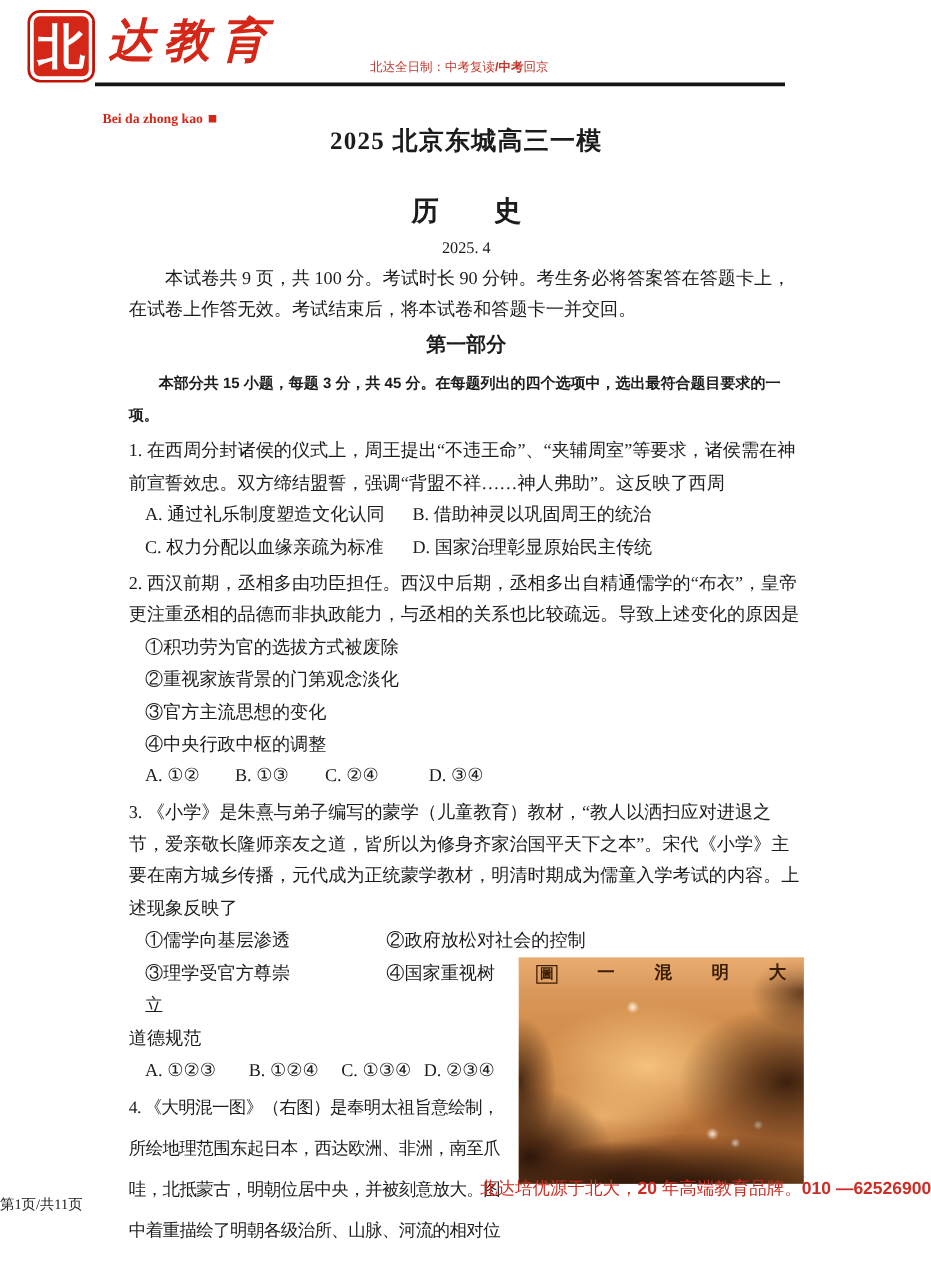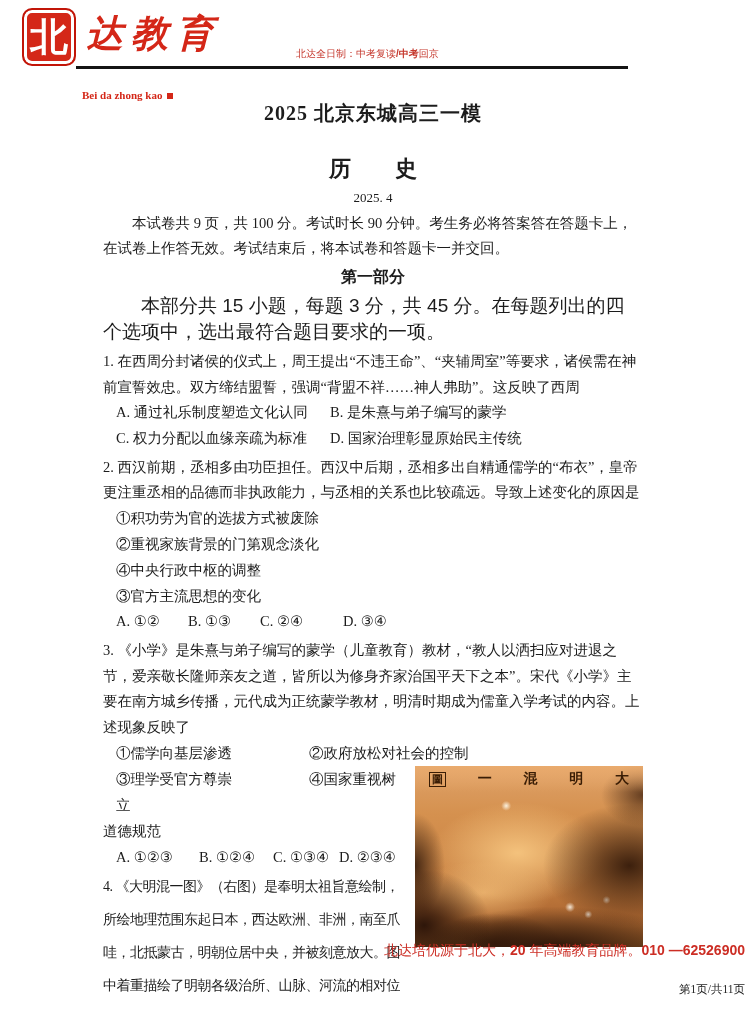--- a/index.html
+++ b/index.html
@@ -42,22 +42,22 @@
   .content { position:absolute; left:103px; top:100px; width:540px; font-size:14.5px; line-height:25px; }
 
   .doc-title { text-align:center; font-size:20px; font-weight:bold; letter-spacing:1px; line-height:26px; }
   .doc-subject { text-align:center; font-size:22px; font-weight:bold; margin-top:28px; line-height:30px; }
   .doc-date { text-align:center; font-size:13px; margin-top:5px; line-height:18px; }
 
   .intro { text-indent:2em; margin-top:4px; }
 
   .part-heading { text-align:center; font-weight:bold; font-size:16px; margin-top:5px; line-height:22px;
     font-family:"Liberation Sans", sans-serif; }
-  .instruction { font-weight:normal; text-indent:2em; margin-top:5px; line-height:26px;
-    font-family:"Liberation Sans", sans-serif; font-size:19px; }
+  .instruction { font-weight:bold; text-indent:2em; margin-top:5px; line-height:26px;
+    font-family:"Liberation Sans", sans-serif; font-size:12px; }
 
   .question { margin-top:4px; line-height:25.5px; }
   .q2-block { line-height:25px; }
   .optrow { padding-left:13px; line-height:25.5px; }
   .optrow .w1 { display:inline-block; width:214px; }
   .item { padding-left:13px; line-height:26px; }
   .optinline { padding-left:13px; line-height:25px; }
   .optinline .oA { display:inline-block; width:72px; }
   .optinline .oB { display:inline-block; width:72px; }
   .optinline .oC { display:inline-block; width:83px; }
@@ -102,22 +102,22 @@
   .q4-text { line-height:33px; font-size:14px; letter-spacing:-0.5px; }
 
   
   .footer-red {
     position:absolute; left:0; right:0; top:941px; text-align:right;
     color:#cc2d24; font-size:14px; font-family:"Liberation Sans", sans-serif;
     line-height:18px;
   }
   .footer-red b { font-weight:bold; }
   .page-num {
-    position:absolute; left:0; right:0; top:956px; text-align:right;
-    color:#222222; font-size:11.5px; line-height:16px;margin-top:25px;
+    position:absolute; left:0; right:0; top:956px; text-align:left;
+    color:#222222; font-size:11.5px; line-height:16px;
   }
 </style>
 </head>
 <body>
 
 <div class="page">
 
   <div class="logo-wrap">
     <div class="logo-row">
       <div class="seal">
@@ -143,33 +143,33 @@
     <div class="doc-date">2025. 4</div>
 
     <p class="intro">本试卷共 9 页，共 100 分。考试时长 90 分钟。考生务必将答案答在答题卡上，在试卷上作答无效。考试结束后，将本试卷和答题卡一并交回。</p>
 
     <div class="part-heading">第一部分</div>
     <p class="instruction">本部分共 15 小题，每题 3 分，共 45 分。在每题列出的四个选项中，选出最符合题目要求的一项。</p>
 
     <div class="question">
       <div>1. 在西周分封诸侯的仪式上，周王提出“不违王命”、“夹辅周室”等要求，诸侯需在神前宣誓效忠。双方缔结盟誓，强调“背盟不祥……神人弗助”。这反映了西周</div>
       <div class="optrow">
-        <span class="w1">A. 通过礼乐制度塑造文化认同</span><span>B. 是朱熹与弟子编写的蒙学</span>
+        <span class="w1">A. 通过礼乐制度塑造文化认同</span><span>B. 借助神灵以巩固周王的统治</span>
       </div>
       <div class="optrow">
         <span class="w1">C. 权力分配以血缘亲疏为标准</span><span>D. 国家治理彰显原始民主传统</span>
       </div>
     </div>
 
     <div class="question q2-block">
       <div>2. 西汉前期，丞相多由功臣担任。西汉中后期，丞相多出自精通儒学的“布衣”，皇帝更注重丞相的品德而非执政能力，与丞相的关系也比较疏远。导致上述变化的原因是</div>
       <div class="item">①积功劳为官的选拔方式被废除</div>
       <div class="item">②重视家族背景的门第观念淡化</div>
+      <div class="item">③官方主流思想的变化</div>
       <div class="item">④中央行政中枢的调整</div>
-      <div class="item">③官方主流思想的变化</div>
       <div class="optinline">
         <span class="oA">A. ①②</span><span class="oB">B. ①③</span><span class="oC">C. ②④</span><span>D. ③④</span>
       </div>
     </div>
 
     <div class="question">
       <div>3. 《小学》是朱熹与弟子编写的蒙学（儿童教育）教材，“教人以洒扫应对进退之节，爱亲敬长隆师亲友之道，皆所以为修身齐家治国平天下之本”。宋代《小学》主要在南方城乡传播，元代成为正统蒙学教材，明清时期成为儒童入学考试的内容。上述现象反映了</div>
       <div class="item q3-items">
         <span class="i1">①儒学向基层渗透</span><span>②政府放松对社会的控制</span>
       </div>

